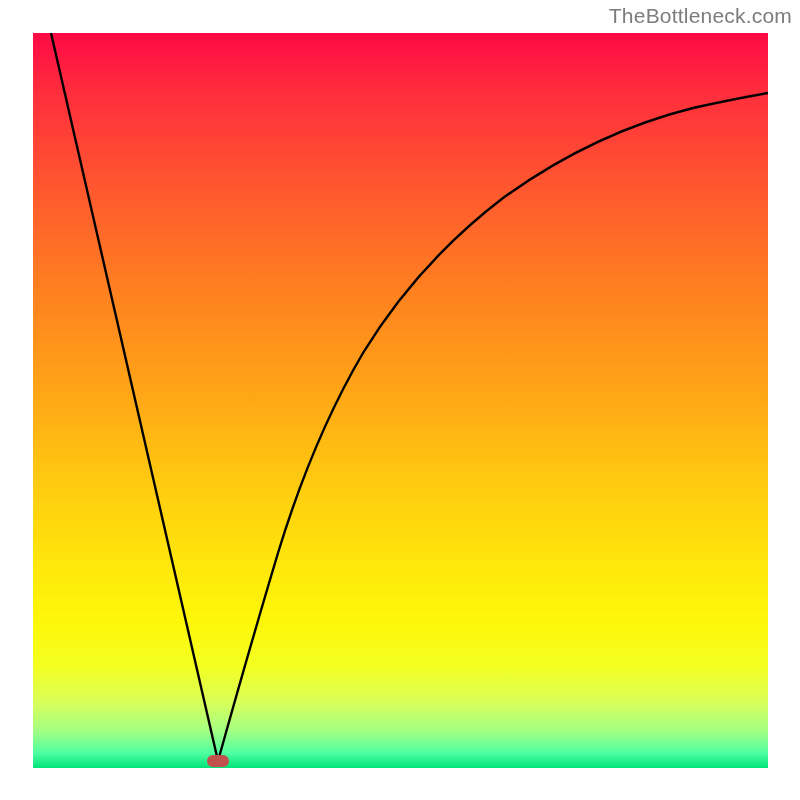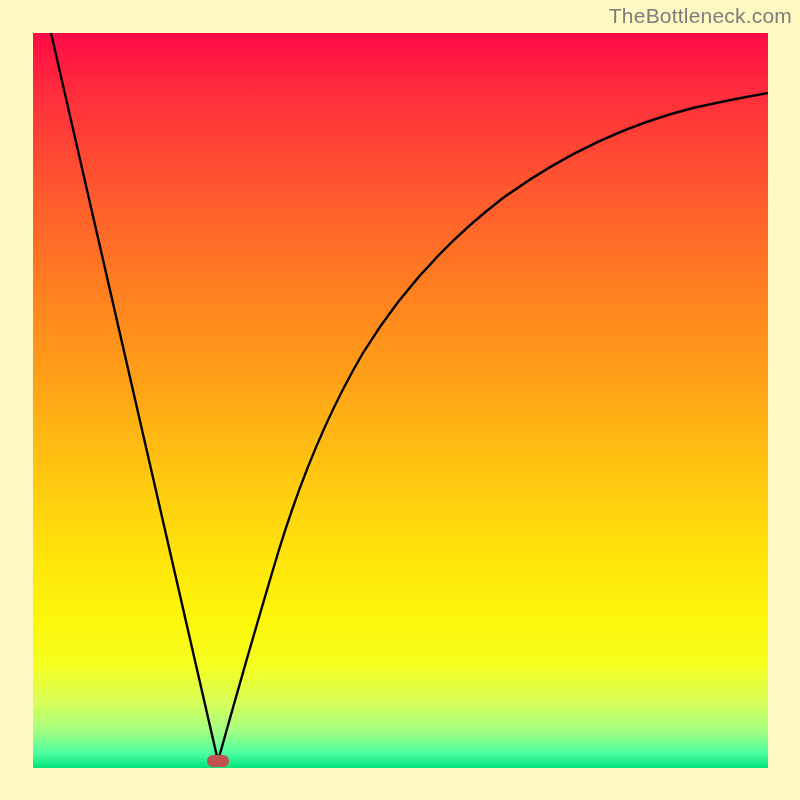--- a/index.html
+++ b/index.html
@@ -8,21 +8,21 @@
     width: 800px;
     height: 800px;
     background: #000;
     overflow: hidden;
     font-family: Arial, Helvetica, sans-serif;
   }
   .frame {
     position: relative;
     width: 800px;
     height: 800px;
-    background: #fef9c3;
+    background: #ffffff;
   }
   .plot-area {
     position: absolute;
     left: 33px;
     top: 33px;
     width: 735px;
     height: 735px;
     
     background: linear-gradient(
       to bottom,

